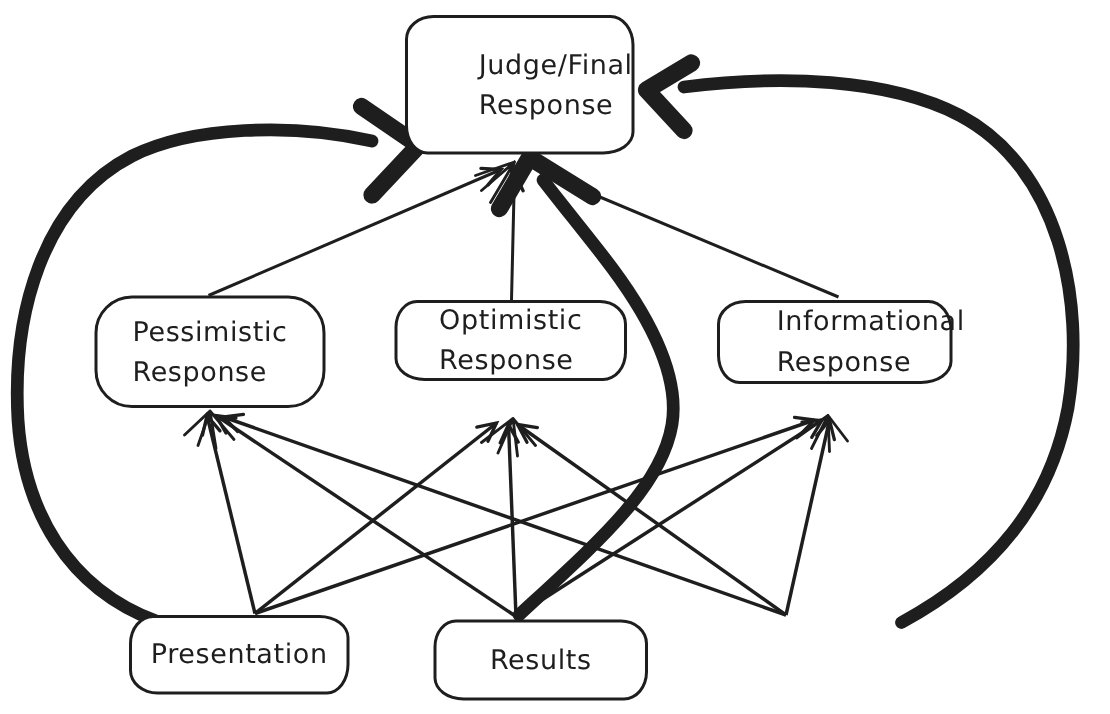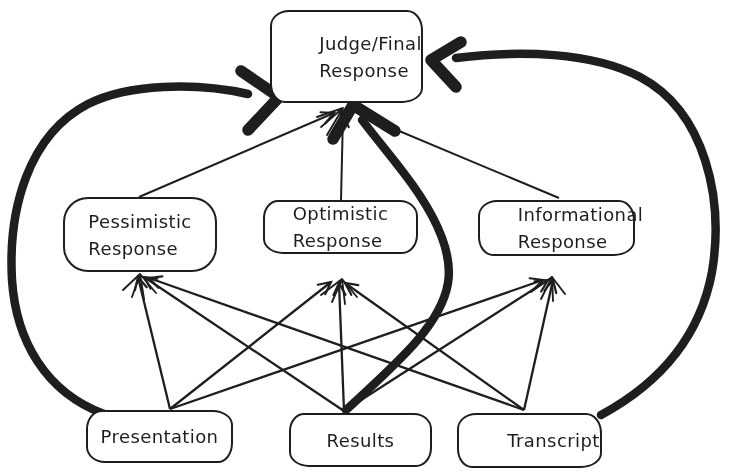--- a/index.html
+++ b/index.html
@@ -125,17 +125,14 @@
   </div>
 
   <div class="node r2" id="node-presentation">
     <span class="label">Presentation</span>
   </div>
 
   <div class="node r3" id="node-results">
     <span class="label">Results</span>
   </div>
 
-  <div class="node r1" id="node-transcript">
-    <span class="label">Transcript</span>
-  </div>
 
 </div>
 
 </body></html>

